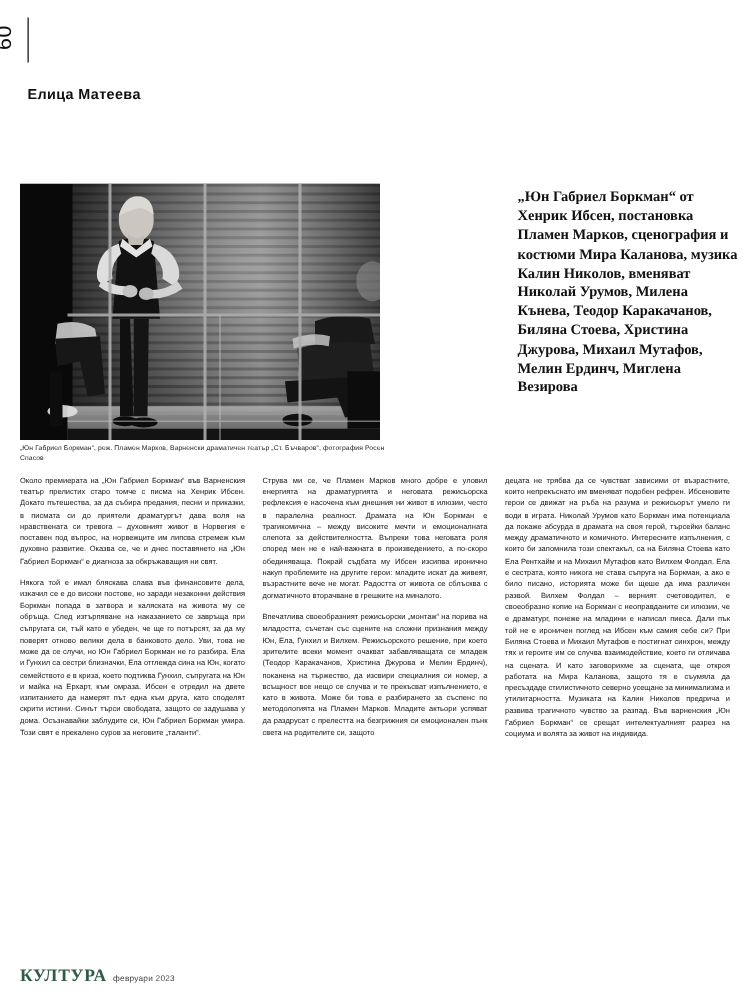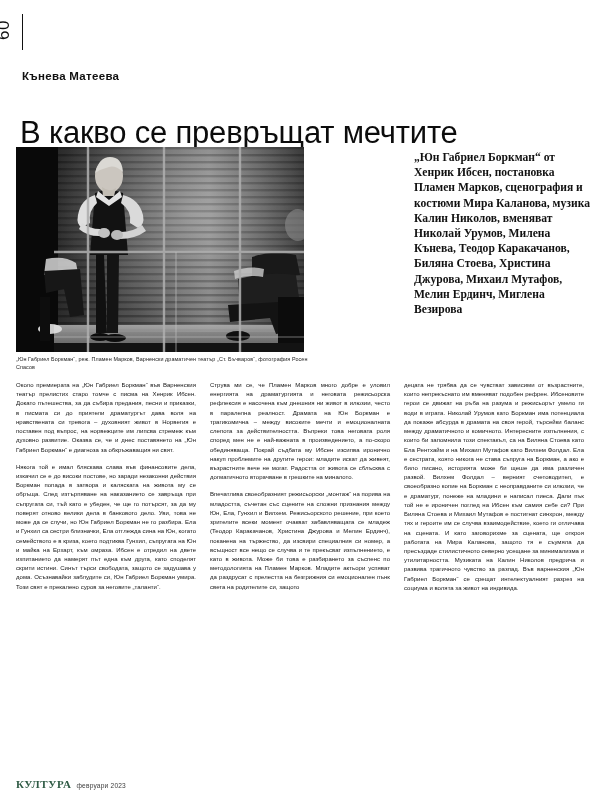--- a/index.html
+++ b/index.html
@@ -144,21 +144,21 @@
   .footer {
     position: absolute;
     left: 16px;
     bottom: 10px;
     display: flex;
     align-items: baseline;
     gap: 5px;
   }
   .footer-brand {
     font-family: "Liberation Serif", serif;
-    font-size: 11px;
+    font-size: 14px;
     font-weight: 700;
     letter-spacing: 0.6px;
     color: #2f5b45;
   }
   .footer-date {
     font-family: "Liberation Sans", sans-serif;
     font-size: 6.6px;
     color: #3d3d3d;
     letter-spacing: 0.2px;
   }
@@ -166,23 +166,22 @@
 </head>
 <body>
 
 <div class="page">
 
   <div class="pagenum-wrap">
     <div class="pagenum">60</div>
     <div class="pagenum-rule"></div>
   </div>
 
-  <div class="byline">Кънева Матеева</div>
-
-  <h1 class="headline">В какво се превръщат мечтите</h1>
+  <div class="byline">Елица Матеева</div>
+
 
   <div class="photo">
     <svg width="288" height="205" viewBox="0 0 288 205">
       <defs>
         <linearGradient id="wallgrad" x1="0" y1="0" x2="1" y2="0">
           <stop offset="0%" stop-color="#2b2b2b"></stop>
           <stop offset="35%" stop-color="#5e5e5e"></stop>
           <stop offset="62%" stop-color="#8e8e8e"></stop>
           <stop offset="100%" stop-color="#3a3a3a"></stop>
         </linearGradient>

